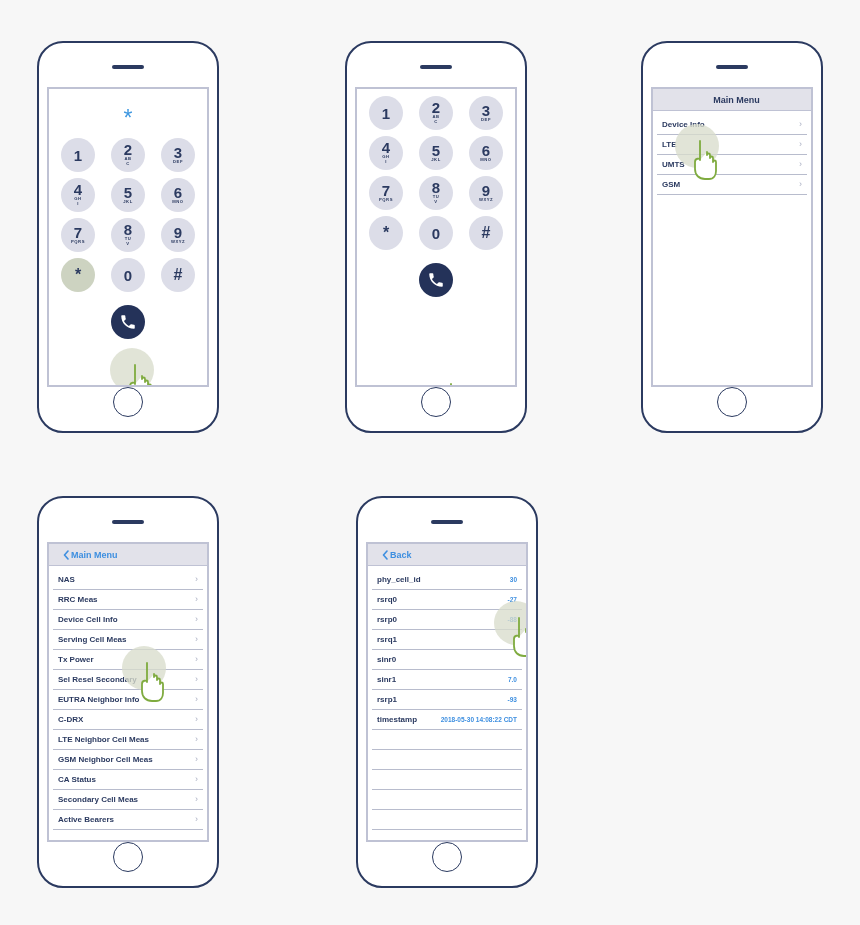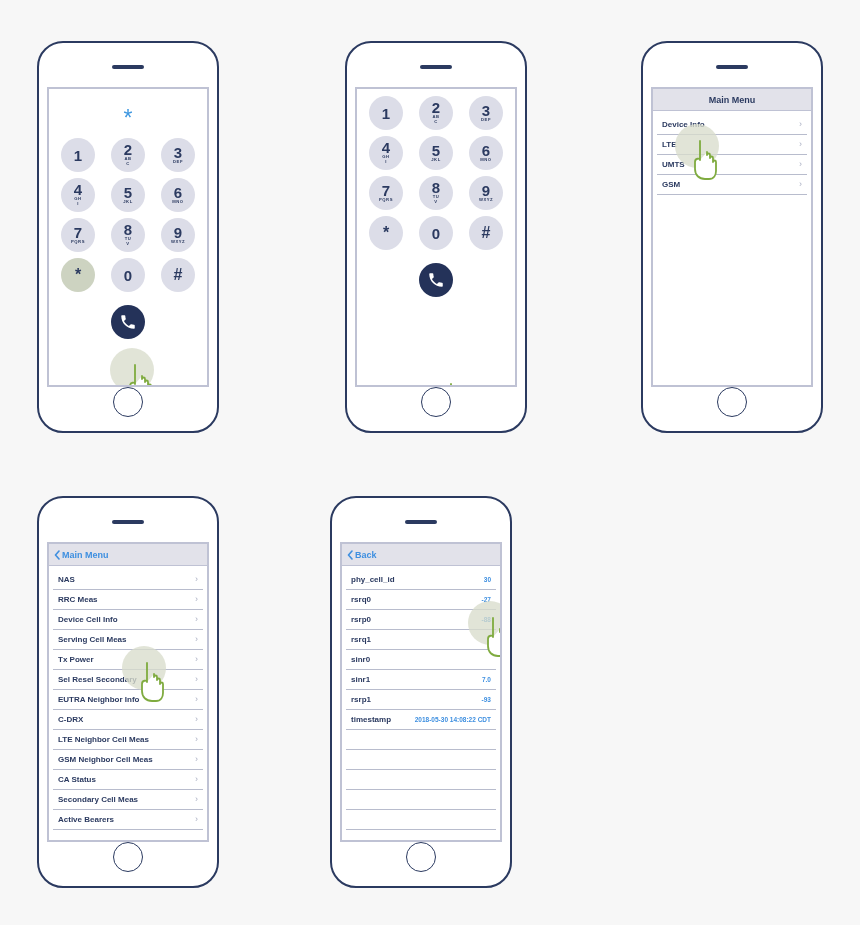--- a/index.html
+++ b/index.html
@@ -100,20 +100,21 @@
   }
 
   
   .ui-header{
     height:22px;
     background:#e2e2ea;
     border-bottom:1px solid #bfc2d4;
     display:flex;align-items:center;
     position:relative;
     box-sizing:border-box;
+    padding-left:9px;
   }
   .ui-header .title{
     width:100%;
     text-align:center;
     font-size:9px;
     font-weight:bold;
     color:#2b3a60;
   }
   .ui-header .back{
     display:flex;align-items:center;
@@ -407,21 +408,21 @@
     <div class="tap" style="left:95px;top:124px;">
       <div class="halo"></div>
       <svg width="36" height="44" viewBox="0 0 36 44">
         <path d="M13 3 v19 M13 22 c0-2 -5-2 -5 2 v7 c0 6 4 10 10 10 h4 c5 0 7-4 7-8 v-9 c0-2-3-2-3 0 v-4 c0-2-3-2-3 0 v-3 c0-2-3-2-3 0 v-3" fill="#ffffff" stroke="#7fab3f" stroke-width="1.8" stroke-linecap="round" stroke-linejoin="round"></path>
       </svg>
     </div>
   </div>
   <div class="home"></div>
 </div>
 
-<div class="phone" style="left:330px;top:496px;">
+<div class="phone" style="left:356px;top:496px;">
   <div class="speaker"></div>
   <div class="screen">
     <div class="ui-header">
       <span class="back">
         <svg width="6" height="10" viewBox="0 0 6 10">
             <path d="M5 1 L1.5 5 L5 9" fill="none" stroke="#3e8fe0" stroke-width="1.6" stroke-linecap="round" stroke-linejoin="round"></path>
           </svg>
         <span>Back</span>
       </span>
     </div>

